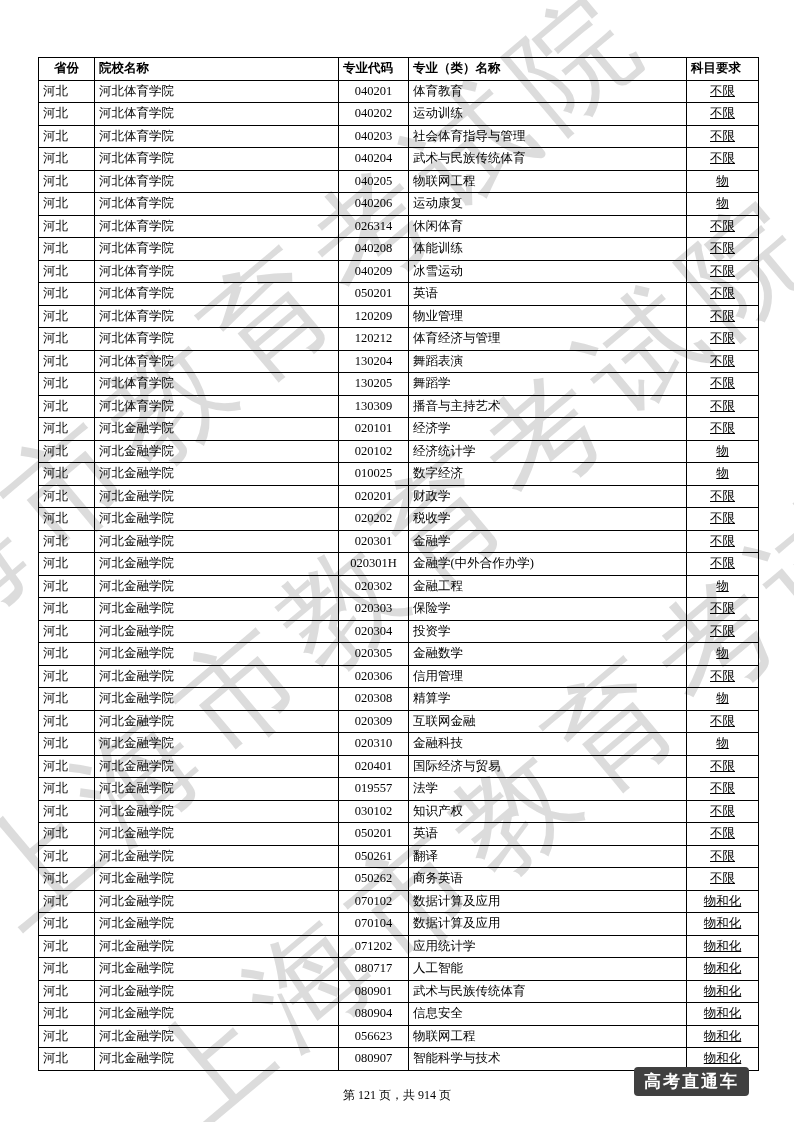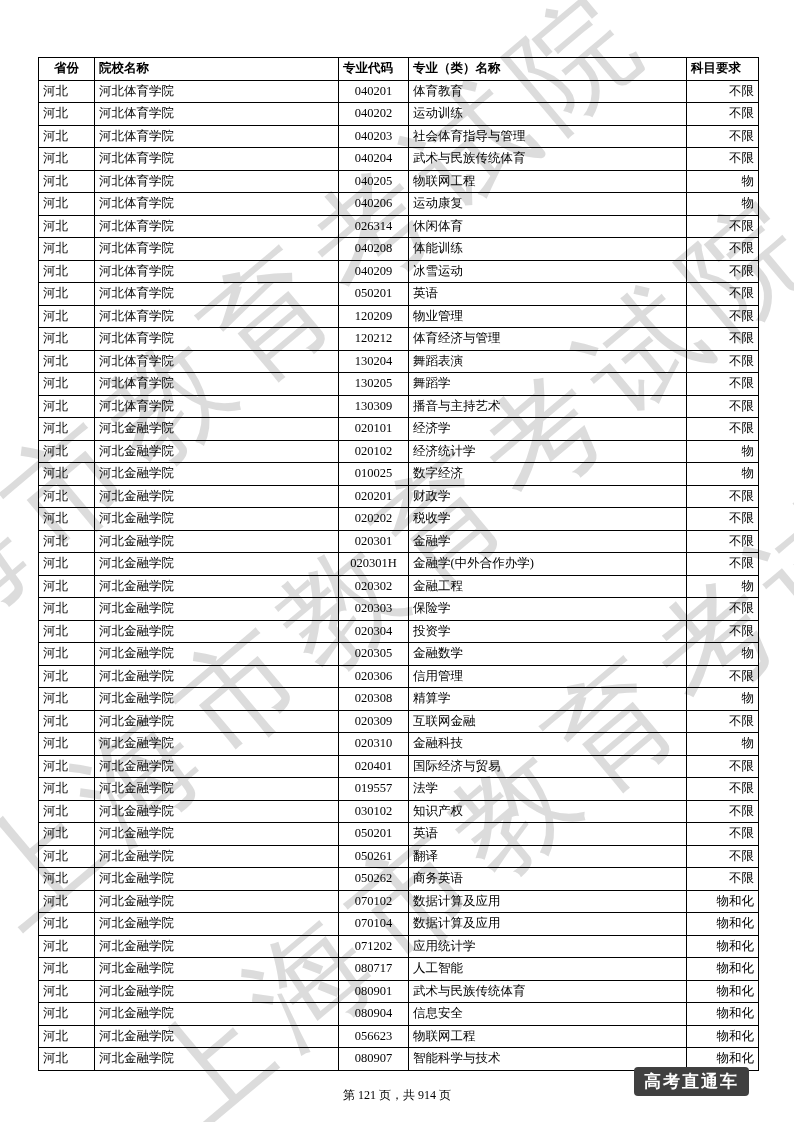--- a/index.html
+++ b/index.html
@@ -57,21 +57,21 @@
     background: transparent;
     color: #000;
   }
   th { font-weight: bold; text-align: left; }
   th.c0 { text-align: center; }
   .c0 { width: 56px;  text-align: left; }
   .c1 { width: 244px; text-align: left; }
   td.c2 { text-align: center; }
   .c2 { width: 70px; }
   .c3 { width: 278px; text-align: left; }
-  td.c4 { text-align: right; }
+  td.c4 { text-align: center; text-decoration: underline; }
   .c4 { width: 72px; }
 
   
   .footer {
     position: absolute; left: 0; right: 0; bottom: 18px;
     text-align: center; font-size: 12px; color: #000;
     z-index: 2;
   }
 
   

